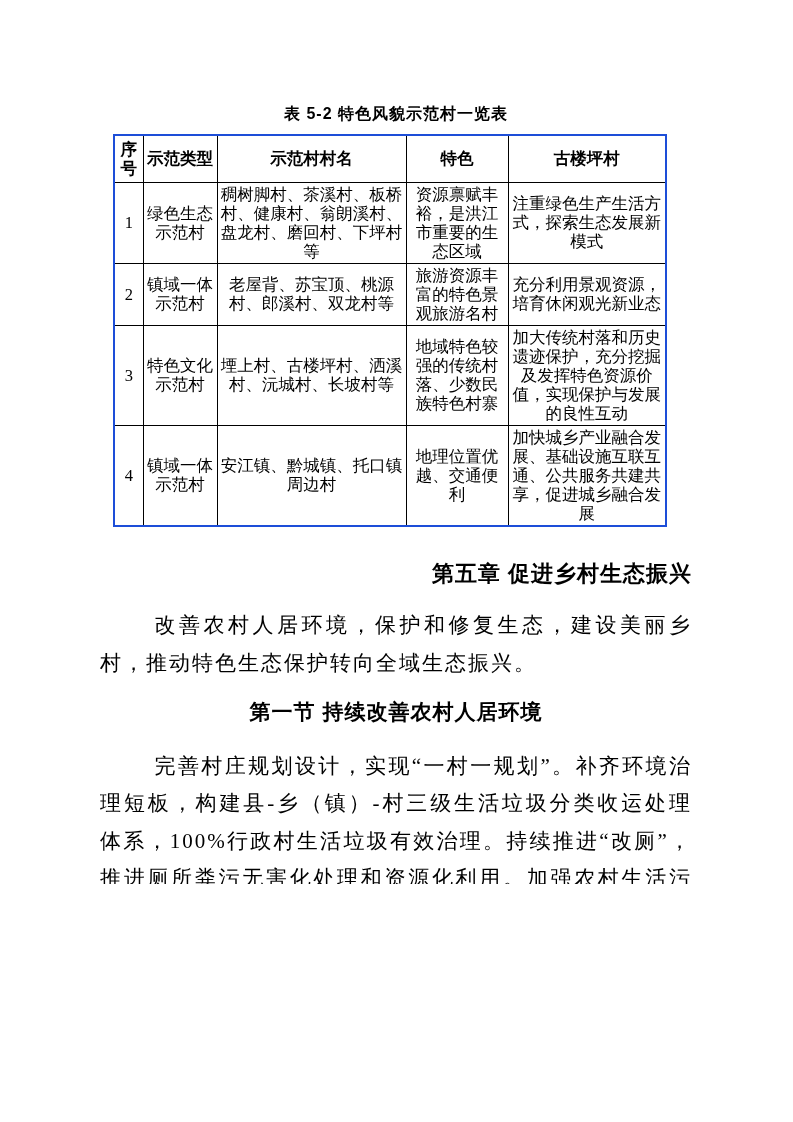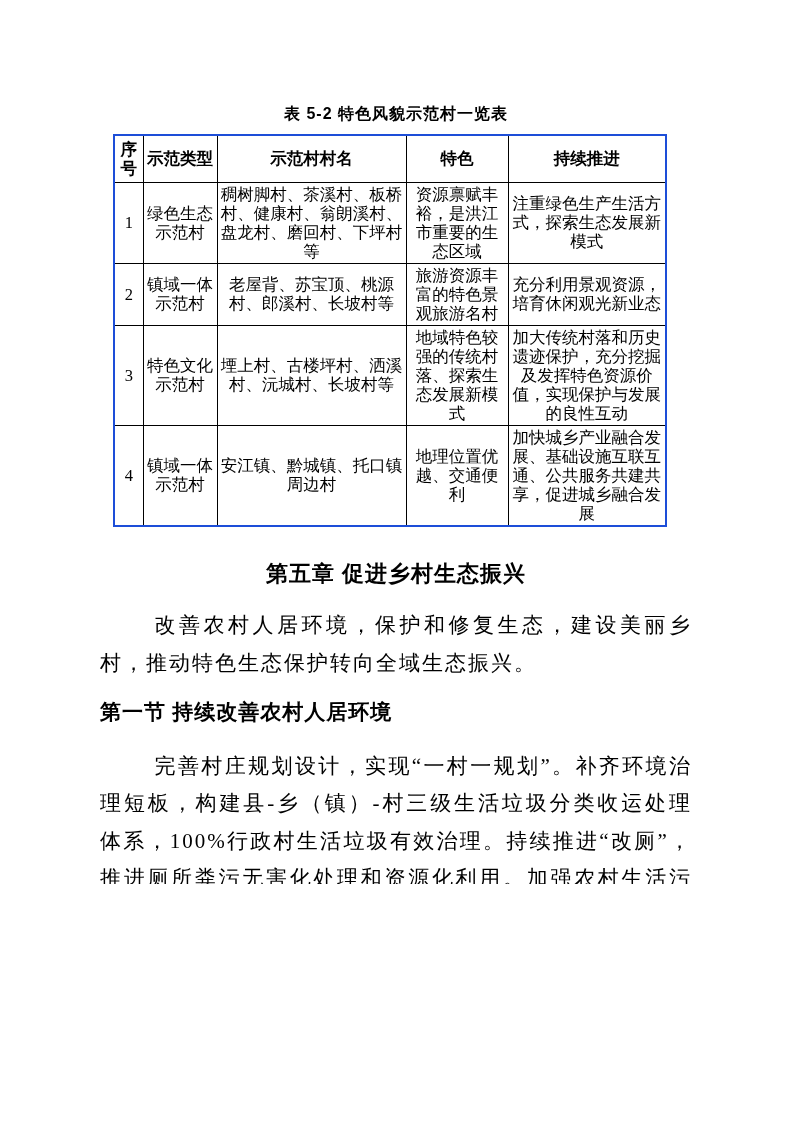--- a/index.html
+++ b/index.html
@@ -46,39 +46,40 @@
     font-size: 16.5px;
   }
   thead tr { height: 47px; }
   tbody tr:nth-child(1) { height: 76px; }
   tbody tr:nth-child(2) { height: 60px; }
   tbody tr:nth-child(3) { height: 94px; }
   tbody tr:nth-child(4) { height: 70px; }
 
   .chapter-title {
     margin: 33px 0 0 0;
-    text-align: center;
+    text-align: right;
     font-family: "Liberation Sans", sans-serif;
     font-weight: bold;
     font-size: 22px;
     line-height: 28px;
     letter-spacing: 1px;
   }
   .body-para {
     margin: 18px 0 0 0;
     font-size: 21px;
     line-height: 38px;
     text-align: justify;
     text-indent: 2.6em;
     letter-spacing: 2px;
     word-break: break-all;
   }
   .section-title {
     margin: 16px 0 0 0;
-    font-family: Liberation Serif, serif;
+    text-align: center;
+    font-family: Liberation Sans, sans-serif;
     font-weight: bold;
     font-size: 21px;
     line-height: 28px;
     letter-spacing: 1px;
   }
   .body-para.second {
     margin-top: 22px;
     line-height: 37.5px;
   }
   .page-number {
@@ -105,43 +106,43 @@
       <col style="width:189px">
       <col style="width:102px">
       <col style="width:158px">
     </colgroup>
     <thead>
       <tr>
         <th>序号</th>
         <th>示范类型</th>
         <th>示范村村名</th>
         <th>特色</th>
-        <th>持续推进</th>
+        <th>古楼坪村</th>
       </tr>
     </thead>
     <tbody>
       <tr>
         <td>1</td>
         <td>绿色生态示范村</td>
         <td>稠树脚村、茶溪村、板桥村、健康村、翁朗溪村、盘龙村、磨回村、下坪村等</td>
         <td>资源禀赋丰裕，是洪江市重要的生态区域</td>
         <td>注重绿色生产生活方式，探索生态发展新模式</td>
       </tr>
       <tr>
         <td>2</td>
         <td>镇域一体示范村</td>
-        <td>老屋背、苏宝顶、桃源村、郎溪村、长坡村等</td>
+        <td>老屋背、苏宝顶、桃源村、郎溪村、双龙村等</td>
         <td>旅游资源丰富的特色景观旅游名村</td>
         <td>充分利用景观资源，培育休闲观光新业态</td>
       </tr>
       <tr>
         <td>3</td>
         <td>特色文化示范村</td>
         <td>堙上村、古楼坪村、洒溪村、沅城村、长坡村等</td>
-        <td>地域特色较强的传统村落、探索生态发展新模式</td>
+        <td>地域特色较强的传统村落、少数民族特色村寨</td>
         <td>加大传统村落和历史遗迹保护，充分挖掘及发挥特色资源价值，实现保护与发展的良性互动</td>
       </tr>
       <tr>
         <td>4</td>
         <td>镇域一体示范村</td>
         <td>安江镇、黔城镇、托口镇周边村</td>
         <td>地理位置优越、交通便利</td>
         <td>加快城乡产业融合发展、基础设施互联互通、公共服务共建共享，促进城乡融合发展</td>
       </tr>
     </tbody>

